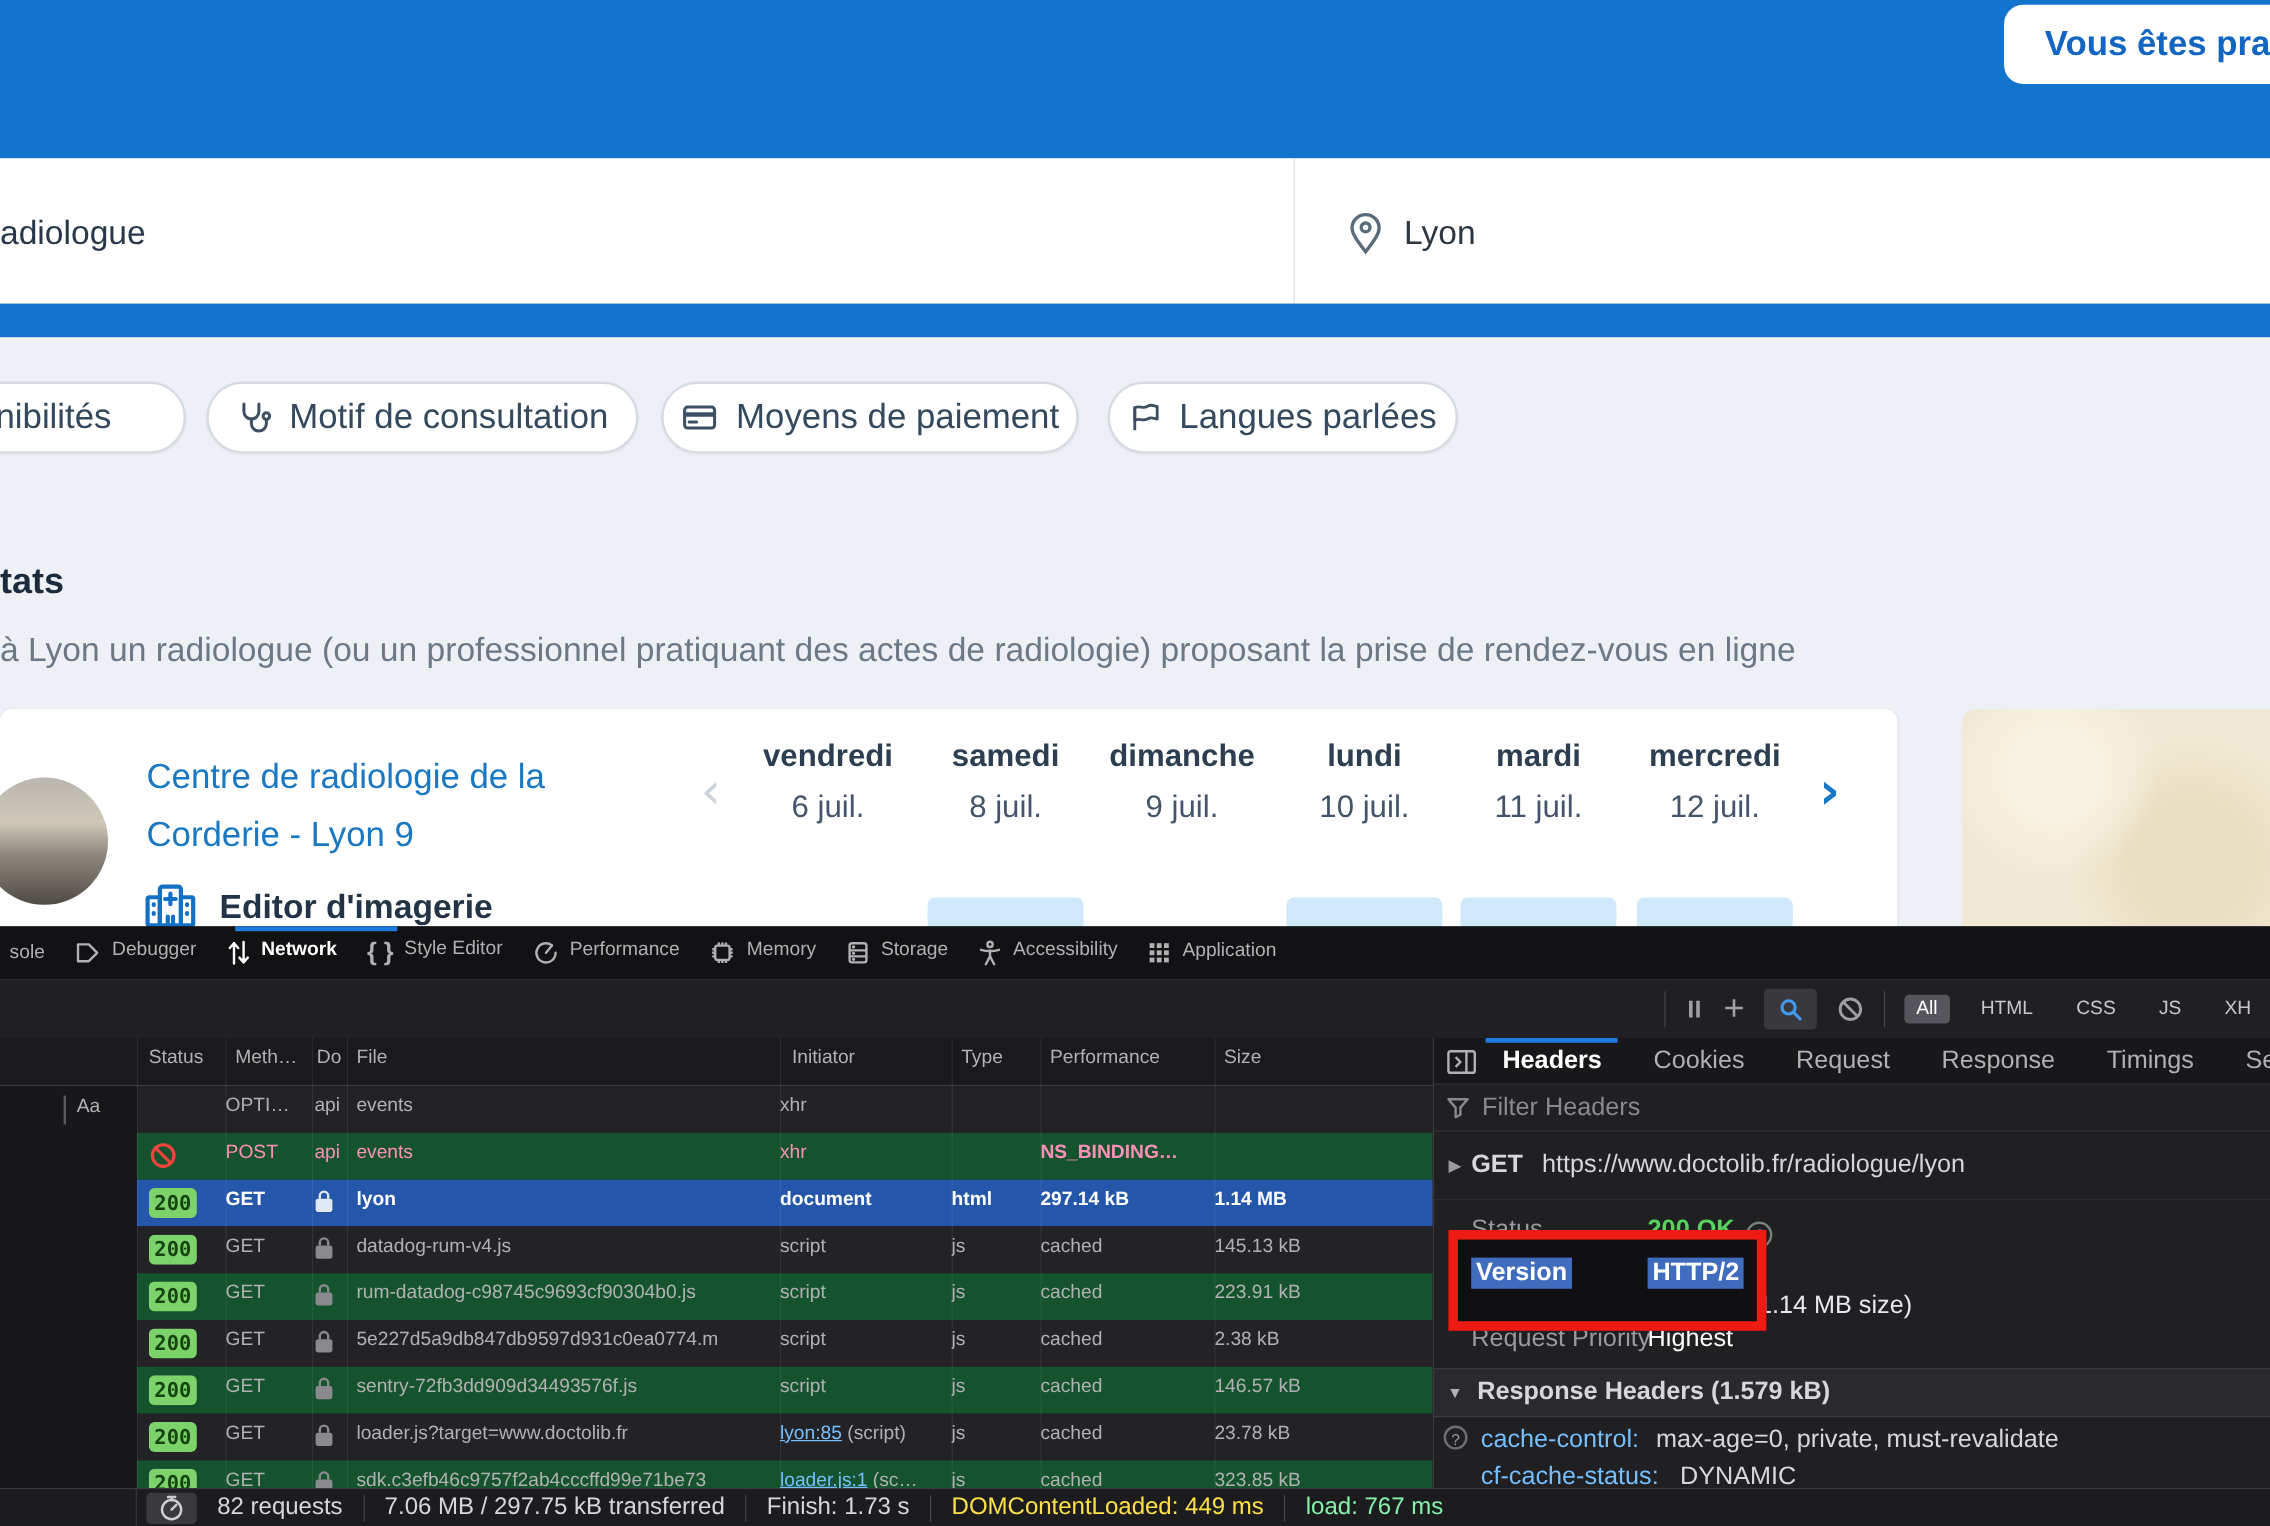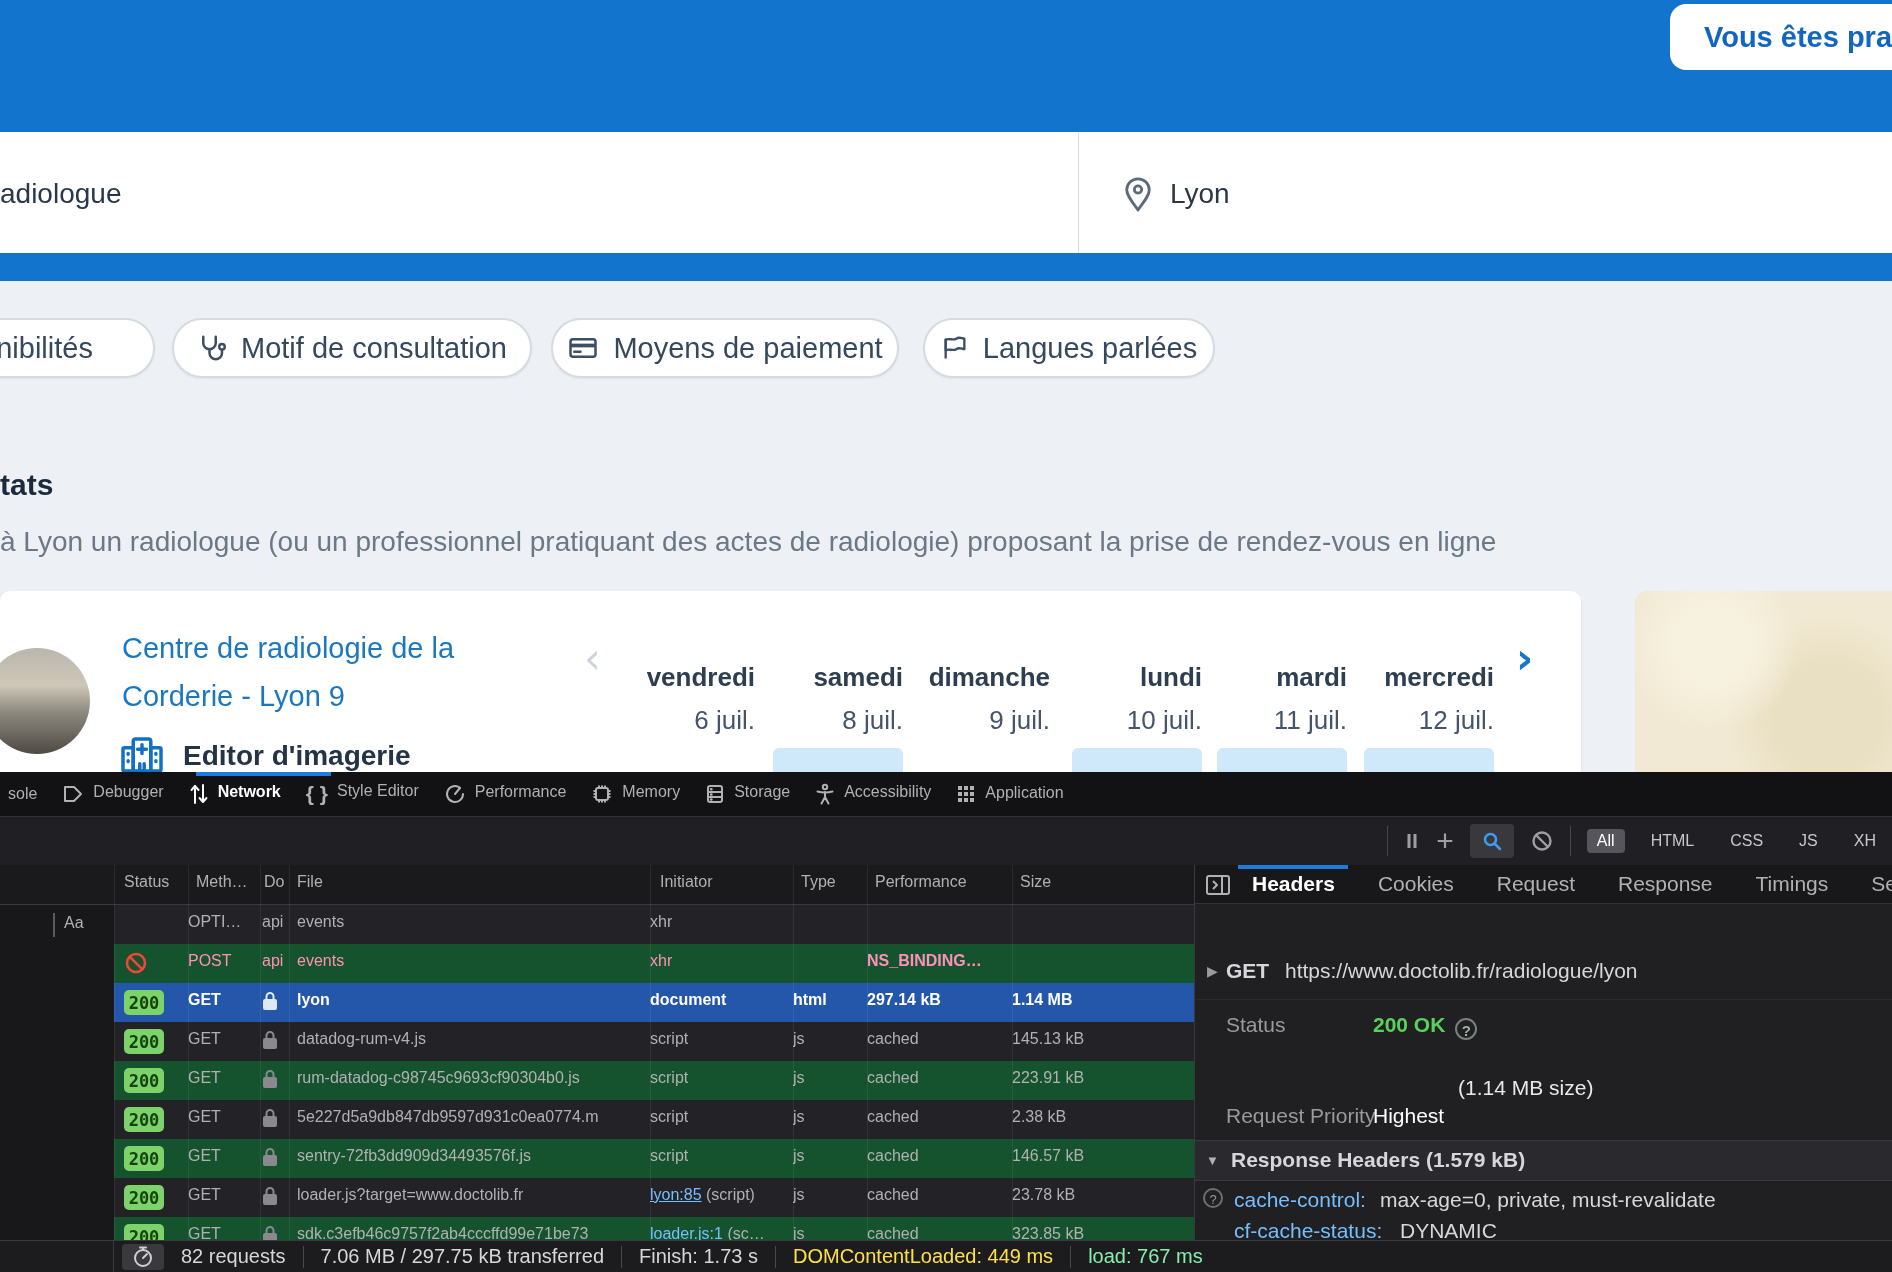--- a/index.html
+++ b/index.html
@@ -35,21 +35,21 @@
              background-image:radial-gradient(circle at 30% 30%,#f7f1df 0 18%,transparent 40%),
                               radial-gradient(circle at 75% 70%,#e9dfc2 0 22%,transparent 45%)}
   .avatar{left:-16px;top:648px;width:106px;height:106px;border-radius:50%;overflow:hidden;
           background:linear-gradient(180deg,#b9b6ae 0%,#cfc8b8 35%,#8f8a80 60%,#4e4a44 100%)}
   .card-title{left:122px;font-size:29px;color:#1a78c2}
   .card-cat{left:183px;top:740px;font-size:28px;font-weight:bold;color:#233446}
   .hosp-icon{left:120px;top:736px}
   .chev{font-size:42px;line-height:34px;font-family:"DejaVu Sans",sans-serif}
   .chev-left{left:584px;top:642px;color:#ccd3da}
   .chev-right{left:1516px;top:642px;color:#1878c8;font-weight:bold}
-  .day{top:662px;width:130px;text-align:right}
+  .day{top:614px;width:130px;text-align:center}
   .day .dname{font-size:26px;font-weight:bold;color:#2c3e50}
   .day .ddate{font-size:26px;color:#44546a;margin-top:12px}
   .slot{top:748px;width:130px;height:24px;background:#cfe9fb;border-radius:6px 6px 0 0}
 
   
   .dt{left:0;top:772px;width:1892px;height:500px;background:#18181a;color:#b1b1b3;font-size:20px}
   .dt-tabbar{left:0;top:772px;width:1892px;height:45px;background:#121214;border-bottom:1px solid #323236;
              display:flex;align-items:center;gap:13px;padding-left:2px;box-sizing:border-box}
   .dt-tab{display:flex;gap:9px;color:#b1b1b3;padding:0 6px;white-space:nowrap}
   .dt-tab.active{color:#fff;font-weight:bold}
@@ -522,29 +522,41 @@
     <span class="p-tab">Security</span>
   </div>
   <div class="hdr-accent"></div>
   <div class="p-expand">
     <svg width="26" height="22" viewBox="0 0 26 22" fill="none" stroke="#b1b1b3" stroke-width="2">
         <rect x="2" y="2" width="22" height="18" rx="2"></rect>
         <path d="M17 2v18"></path>
         <path d="M8 7l4 4-4 4" stroke-linejoin="round"></path>
       </svg>
   </div>
+  <div class="p-filter">
+    <span>
+        <svg width="20" height="20" viewBox="0 0 20 20" fill="none" stroke="#8a8a8e" stroke-width="2" stroke-linejoin="round">
+          <path d="M2 3h16l-6 7v6l-4 2v-8z"></path>
+        </svg>
+      </span>
+    <span>Filter Headers</span>
+  </div>
   <div class="p-get">
     <span class="tri">▶</span>
     <span class="m">GET</span>
     <span class="u">https://www.doctolib.fr/radiologue/lyon</span>
   </div>
 
   <span class="sumlabel" style="top:148px">Status</span>
   <span class="sumval green" style="top:148px"><span>200 OK</span><span class="qmark">?</span></span>
 
+  <div class="redbox">
+    <span class="vlabel">Version</span>
+    <span class="vval">HTTP/2</span>
+  </div>
   <span class="sizenote">(1.14 MB size)</span>
 
   <span class="sumlabel" style="top:239px">Request Priority</span>
   <span class="sumval" style="top:239px">Highest</span>
 
   <div class="rh-band">
     <span class="tri">▼</span>
     <span class="t">Response Headers (1.579 kB)</span>
   </div>
 

